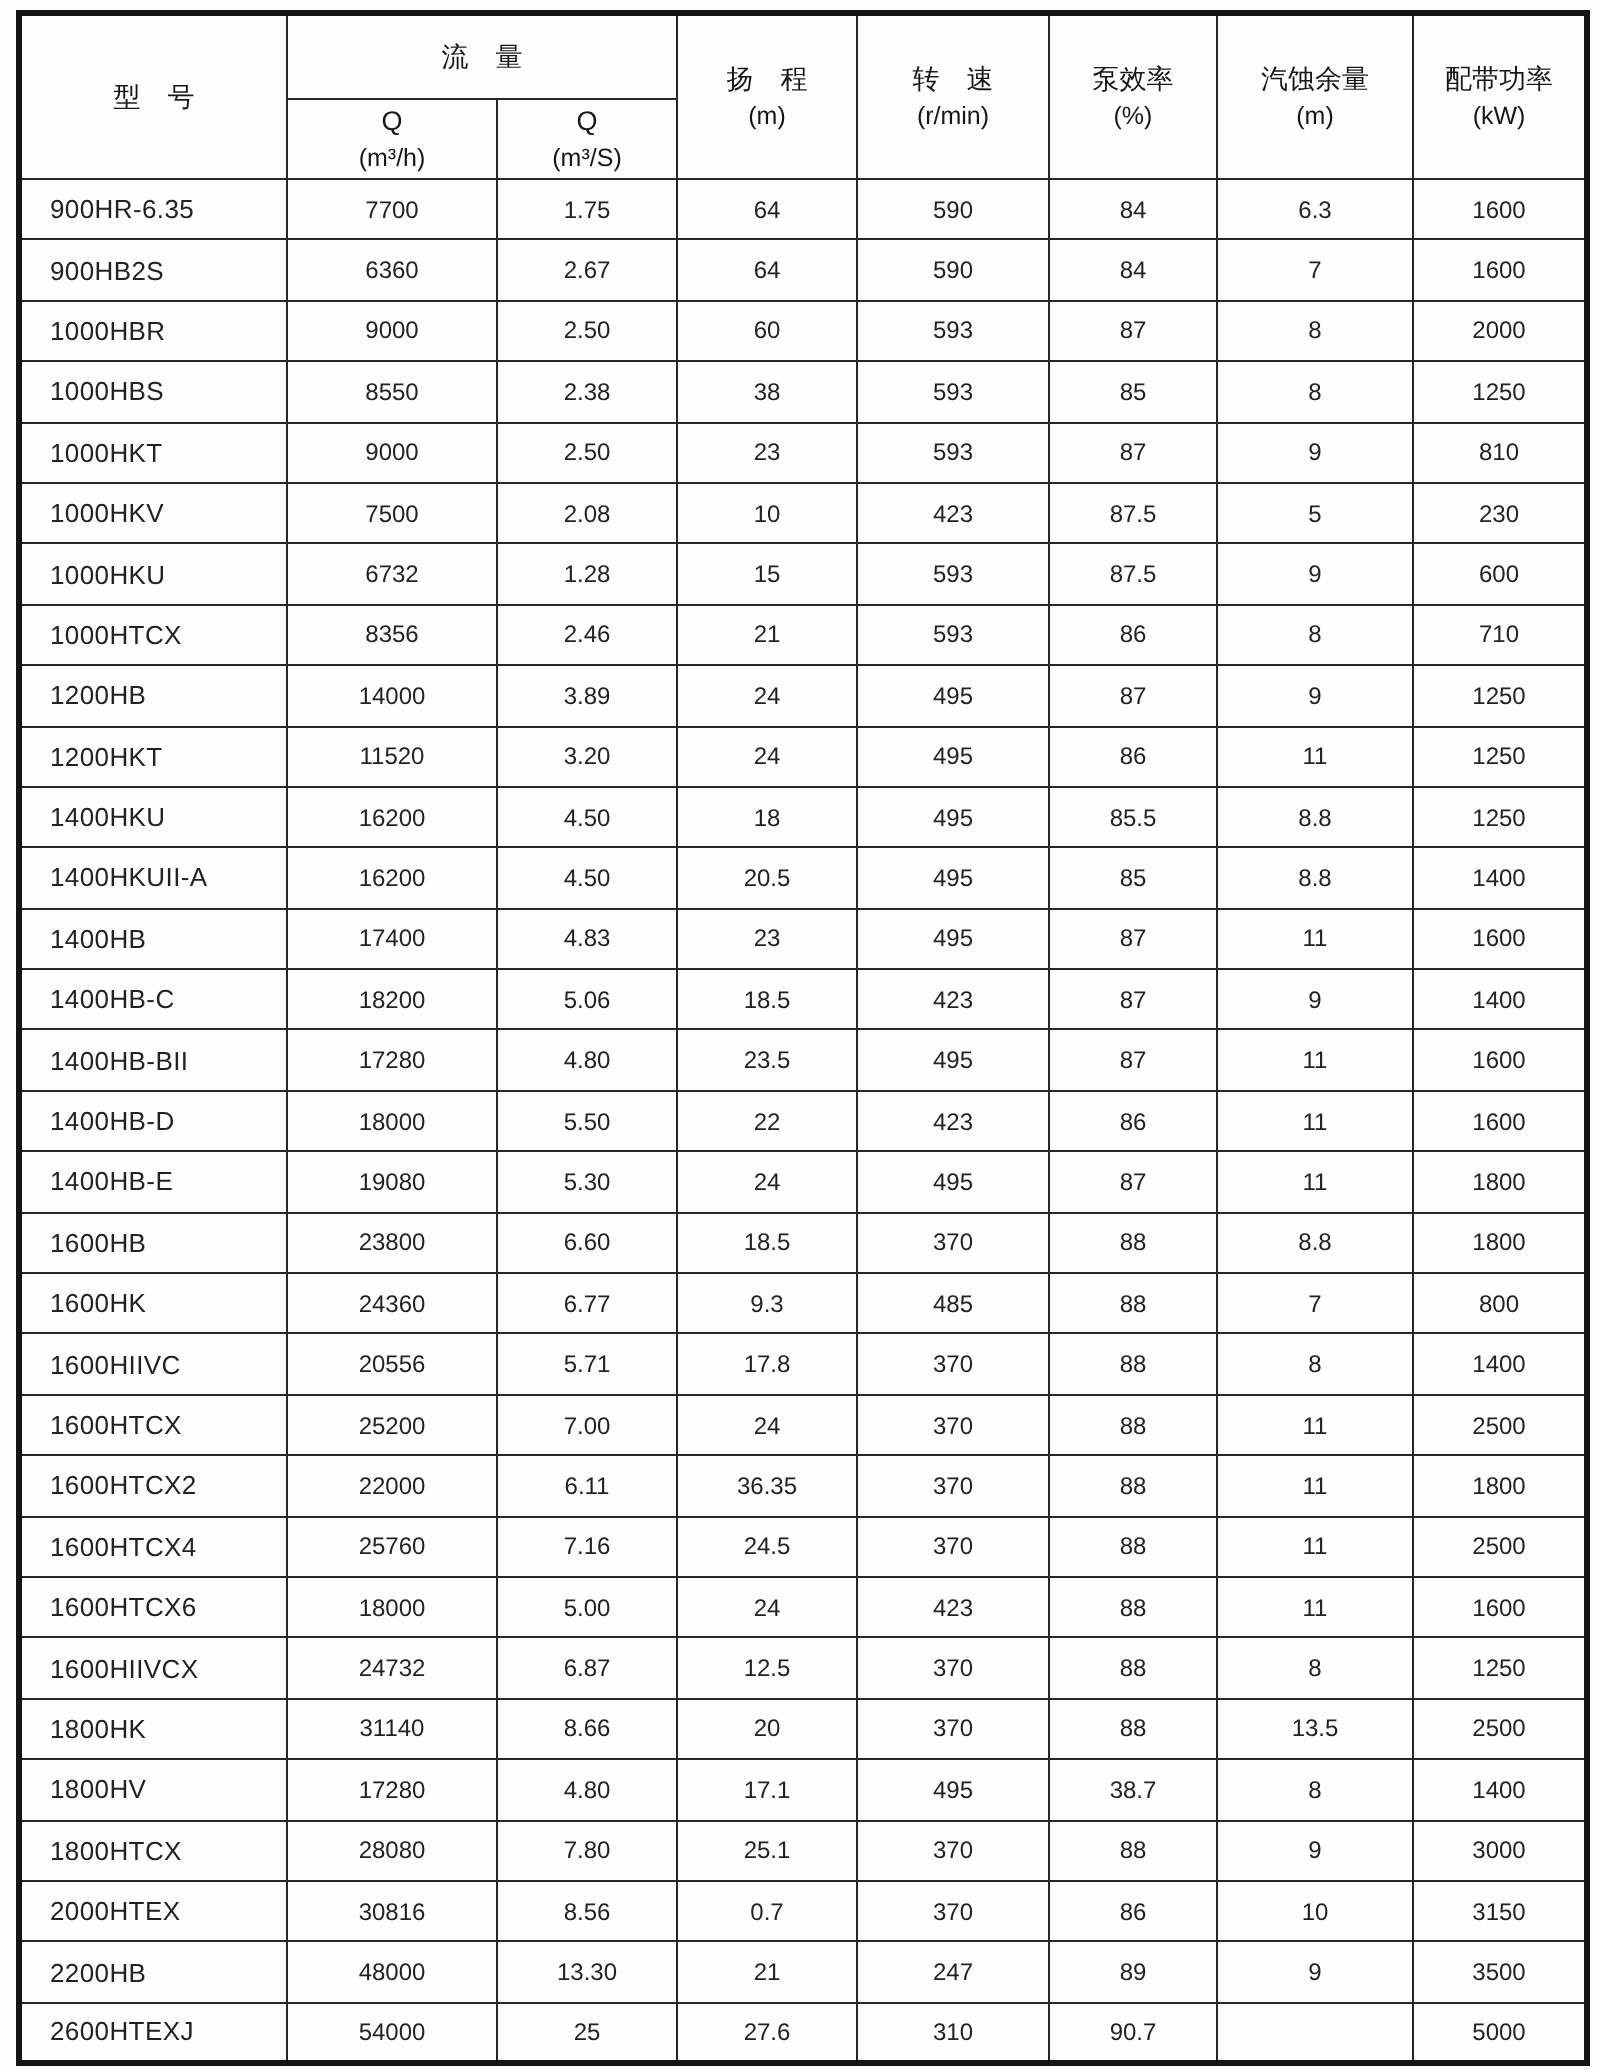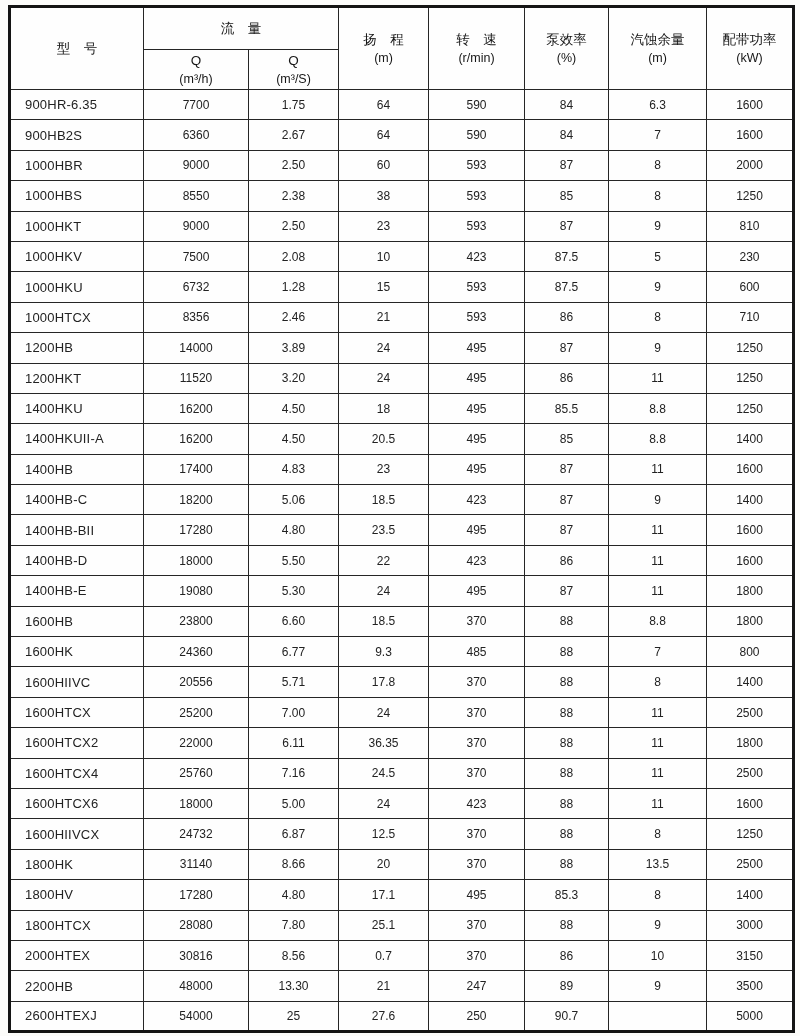--- a/index.html
+++ b/index.html
@@ -372,21 +372,21 @@
           <td>88</td>
           <td>13.5</td>
           <td>2500</td>
         </tr>
         <tr>
           <td class="model">1800HV</td>
           <td>17280</td>
           <td>4.80</td>
           <td>17.1</td>
           <td>495</td>
-          <td>85.3</td>
+          <td>38.7</td>
           <td>8</td>
           <td>1400</td>
         </tr>
         <tr>
           <td class="model">1800HTCX</td>
           <td>28080</td>
           <td>7.80</td>
           <td>25.1</td>
           <td>370</td>
           <td>88</td>
@@ -411,20 +411,20 @@
           <td>247</td>
           <td>89</td>
           <td>9</td>
           <td>3500</td>
         </tr>
         <tr>
           <td class="model">2600HTEXJ</td>
           <td>54000</td>
           <td>25</td>
           <td>27.6</td>
-          <td>250</td>
+          <td>310</td>
           <td>90.7</td>
           <td></td>
           <td>5000</td>
         </tr>
       </tbody>
   </table>
 </div>
 
 </body></html>

